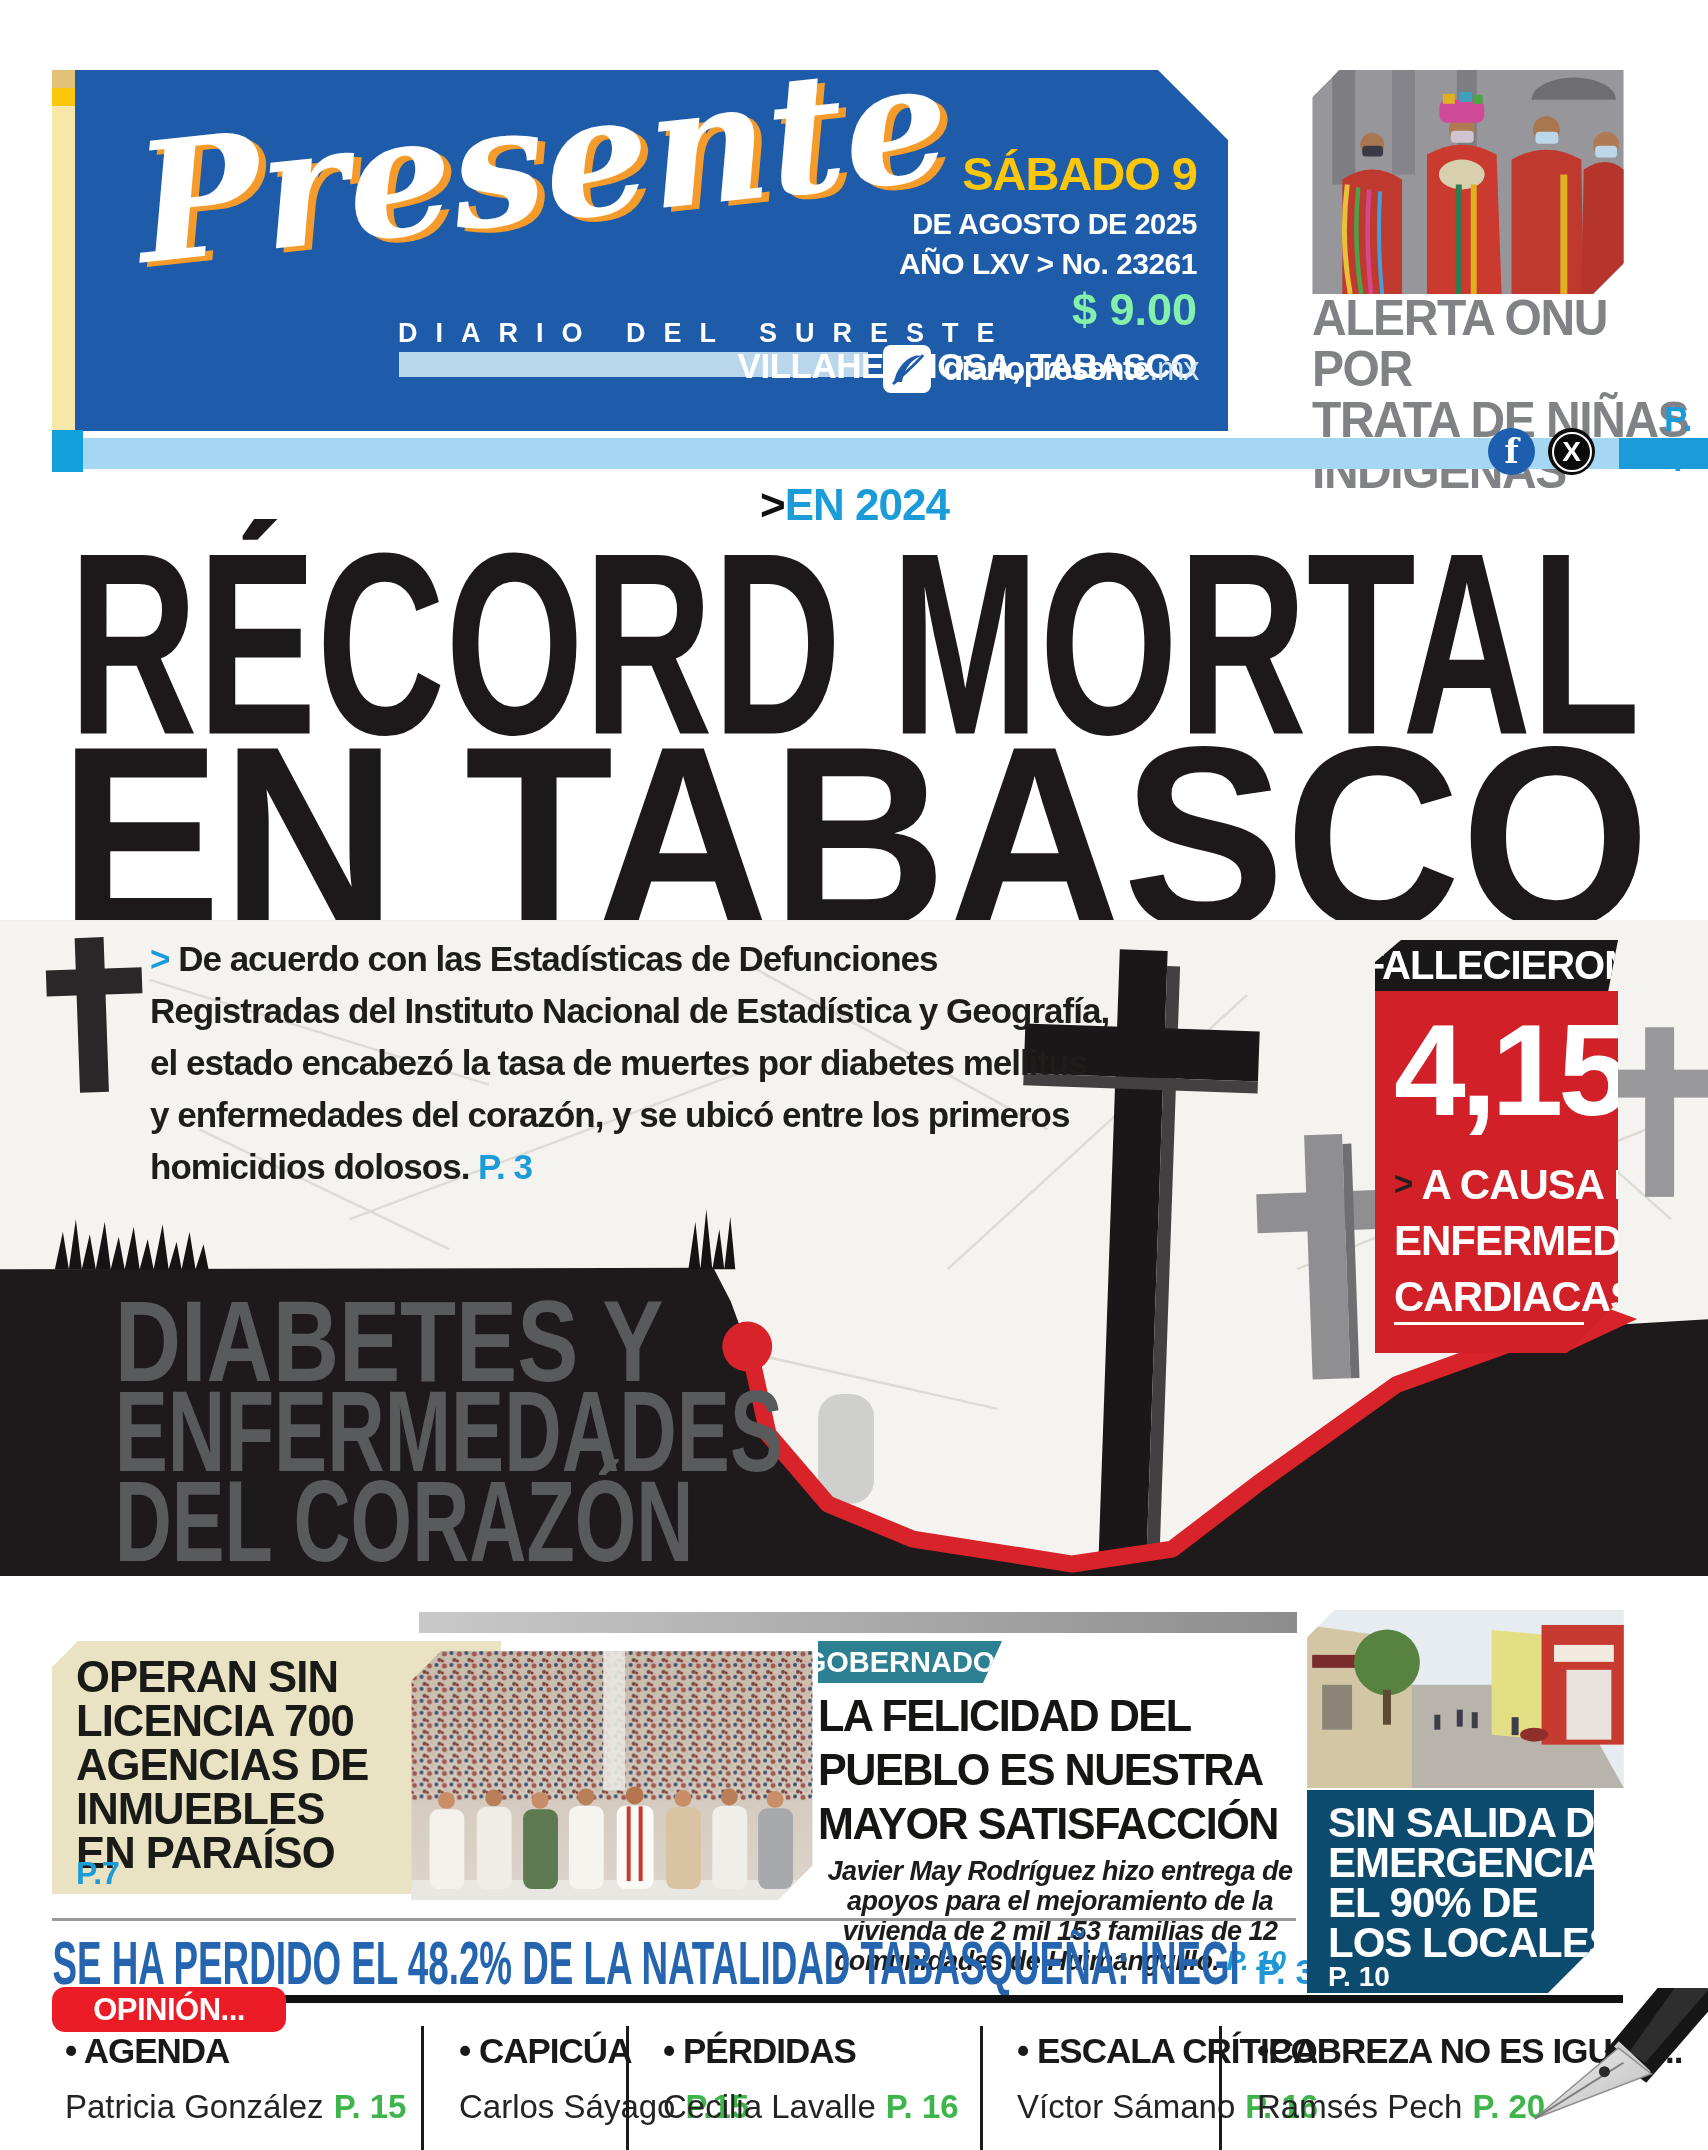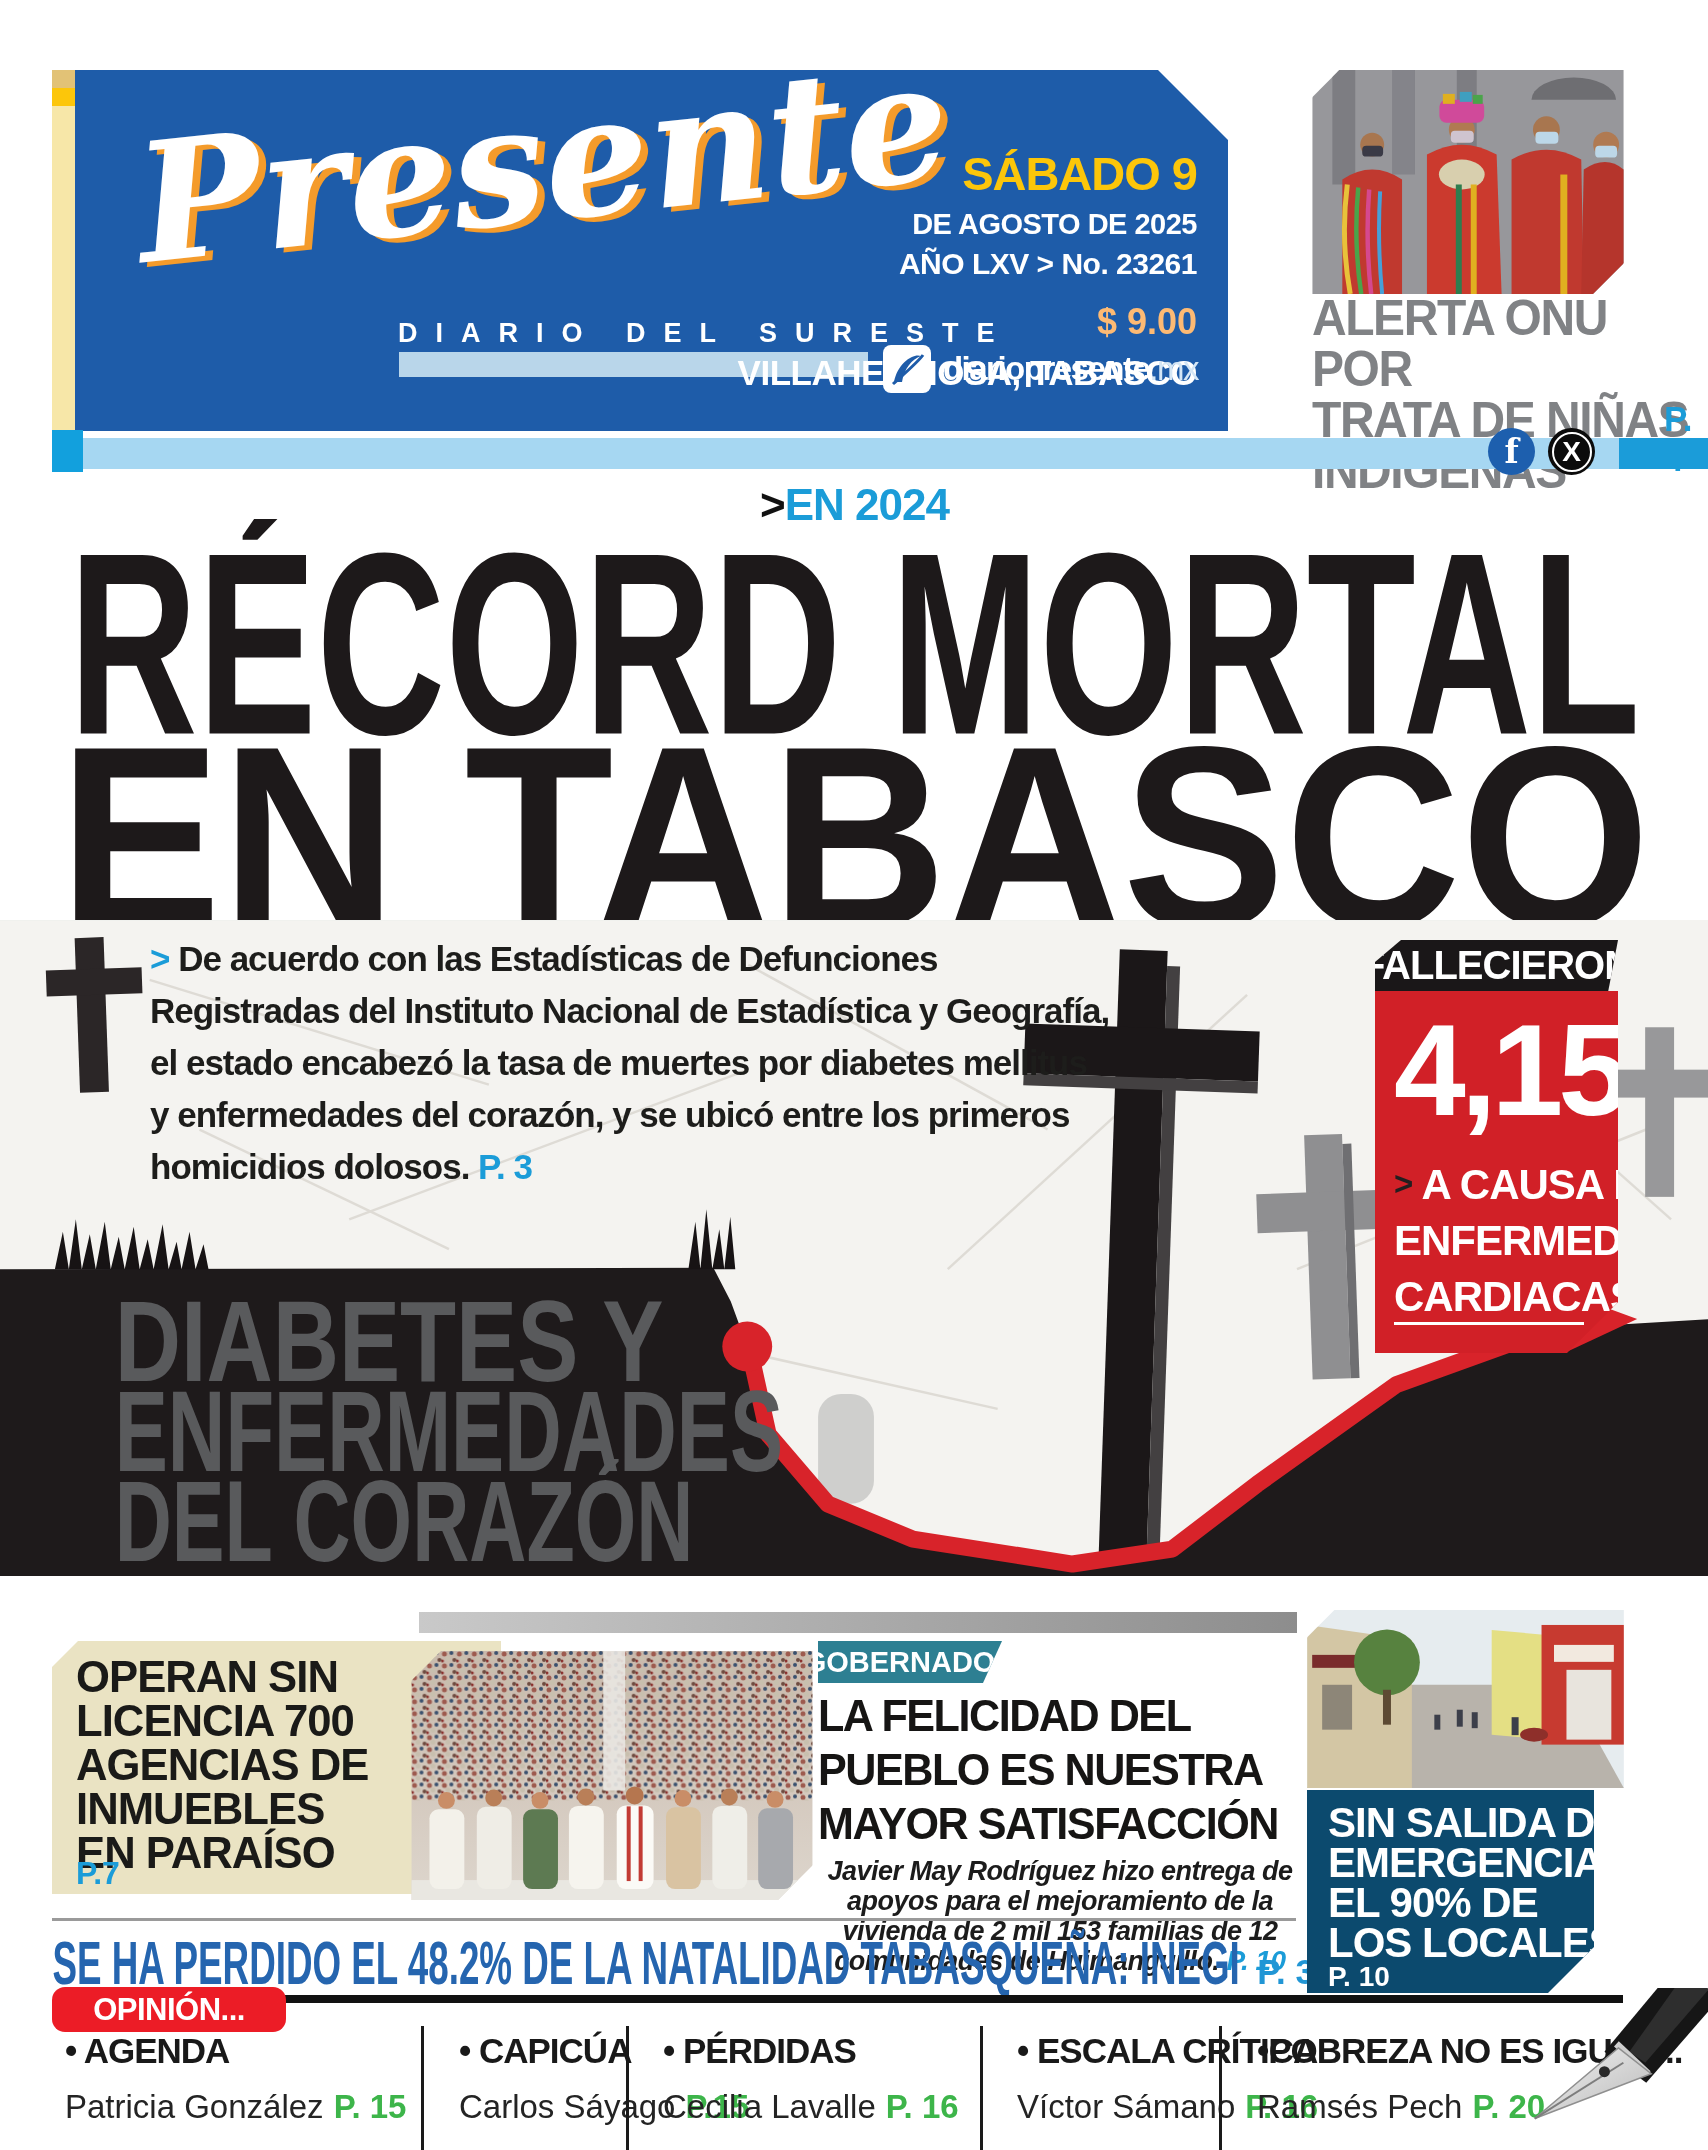--- a/index.html
+++ b/index.html
@@ -14,21 +14,21 @@
   .logo{position:absolute;left:60px;top:-5px;font-family:"DejaVu Serif",serif;font-style:italic;
         font-weight:bold;font-size:165px;color:#ffffff;transform:rotate(-6deg);
         text-shadow:7px 5px 0 #f49b2b;white-space:nowrap;}
   .tagline{position:absolute;left:323px;top:248px;font-size:27px;font-weight:bold;color:#ffffff;
            letter-spacing:18px;white-space:nowrap;}
   .tagline-bar{position:absolute;left:324px;top:282px;width:469px;height:25px;background:#b9d6ea;}
   .dateblock{position:absolute;right:31px;top:76px;width:474px;text-align:right;color:#ffffff;}
   .d-day{font-size:47px;font-weight:bold;color:#fcc60a;letter-spacing:-1px;}
   .d-rest{font-size:29px;font-weight:bold;margin-top:7px;letter-spacing:-0.5px;}
   .d-ed{font-size:30px;font-weight:bold;margin-top:6px;letter-spacing:-0.5px;}
-  .d-price{font-size:36px;font-weight:bold;color:#fdba74;margin-top:20px;}
+  .d-price{font-size:45px;font-weight:bold;color:#86efac;margin-top:3px;}
   .d-city{font-size:35px;font-weight:bold;margin-top:10px;letter-spacing:-0.5px;}
   .site-row{position:absolute;right:30px;top:275px;display:flex;align-items:center;gap:12px;}
   .site-ico{width:48px;height:48px;}
   .site-txt{font-size:33px;font-weight:bold;color:#ffffff;letter-spacing:-1.5px;}
   .site-tld{font-weight:300;color:#d4e6f5;}
 
   
   .soc-bar{position:absolute;left:83px;top:438px;width:1536px;height:31px;background:#a6d7f2;}
   .soc-left{position:absolute;left:52px;top:430px;width:31px;height:42px;background:#12a0dd;}
   .soc-right{position:absolute;left:1619px;top:438px;width:90px;height:31px;background:#1b9cd9;}

